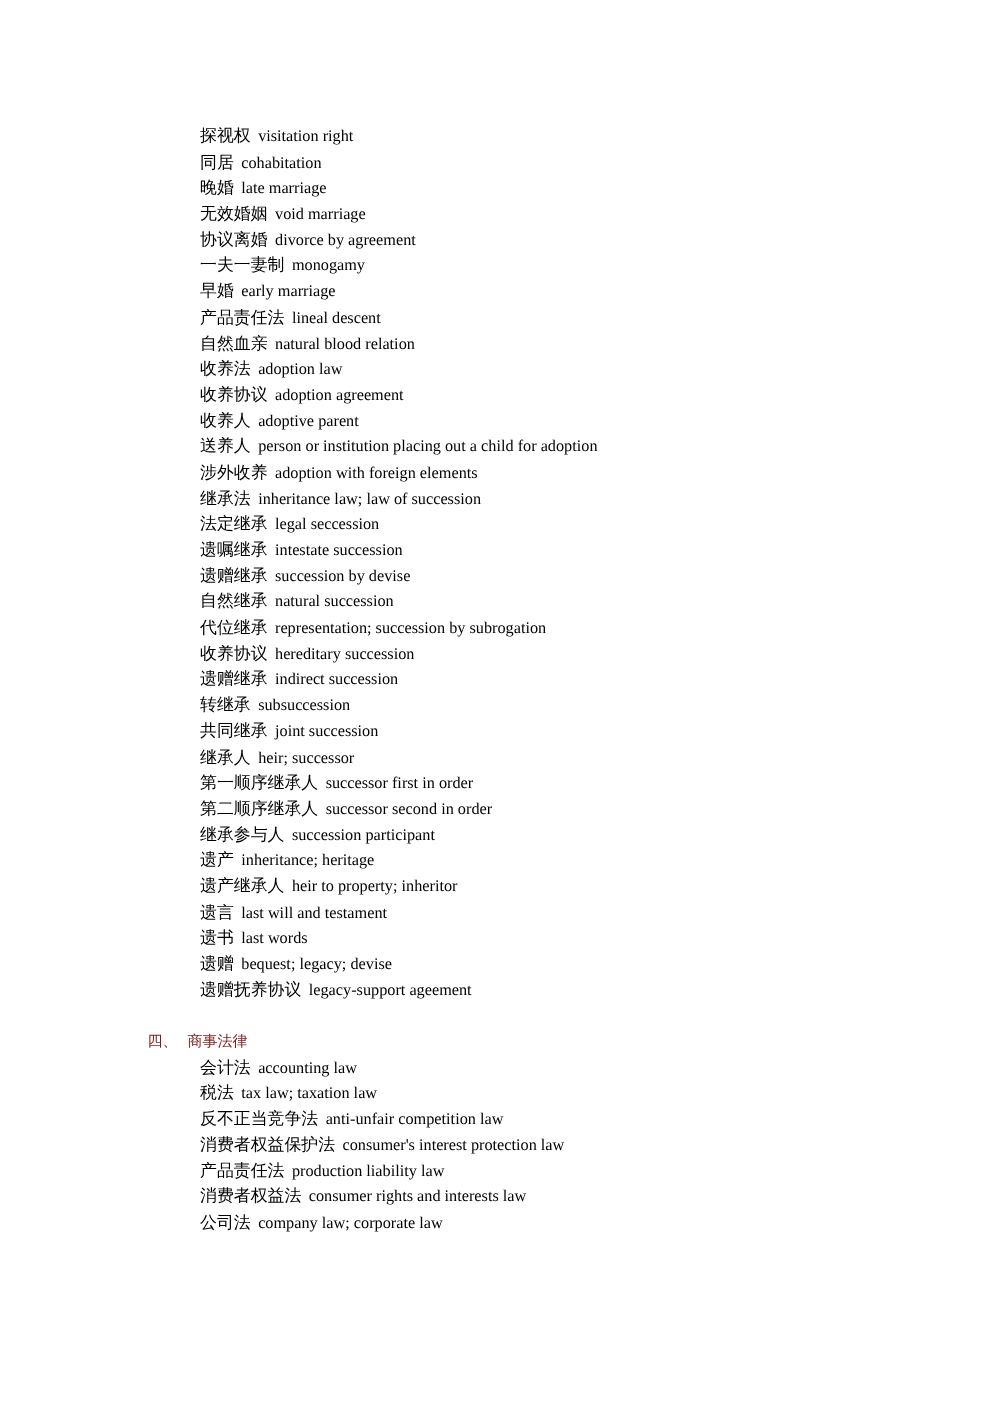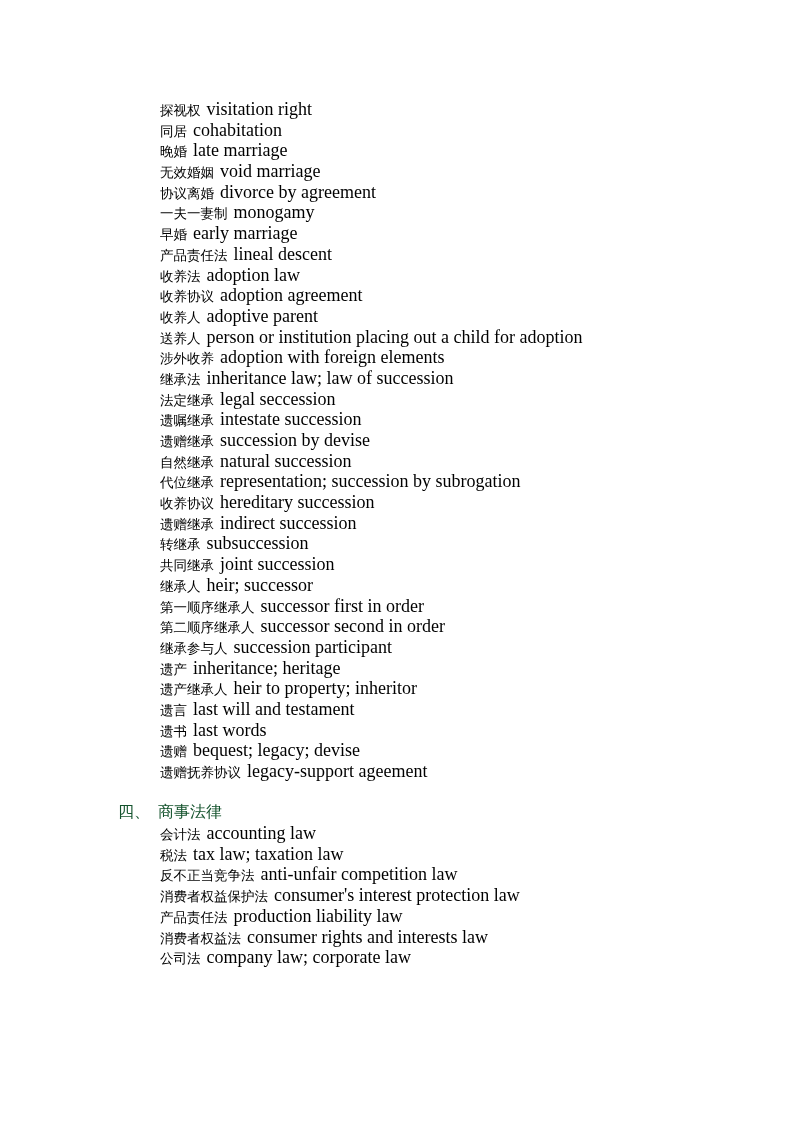--- a/index.html
+++ b/index.html
@@ -30,35 +30,35 @@
     font-size: 13.5px;
   }
   .term {
     font-family: "DejaVu Sans", "Liberation Sans", sans-serif;
     font-size: 13.5px;
     color: #000000;
     margin-left: 42px;
   }
   .gloss {
     font-family: "Liberation Serif", "DejaVu Serif", serif;
-    font-size: 18px;
+    font-size: 13px;
     color: #000000;
     margin-left: 6px;
     text-align: right;
   }
   .spacer {
     height: 20.7px;
   }
   .section-heading {
     height: 20.7px;
     line-height: 20.7px;
     white-space: nowrap;
     font-family: "DejaVu Sans", "Liberation Sans", sans-serif;
-    font-size: 16px;
-    color: #14532d;
+    font-size: 12px;
+    color: #7f1d1d;
   }
   .section-heading .num {
     font-family: "DejaVu Sans", "Liberation Sans", sans-serif;
   }
   .section-heading .title {
     font-family: "DejaVu Sans", "Liberation Sans", sans-serif;
     margin-left: 8px;
   }
 </style>
 </head>
@@ -69,20 +69,21 @@
 
     <div id="list-upper">
         <div class="entry"><span class="term">探视权</span><span class="gloss">visitation right</span></div>
         <div class="entry"><span class="term">同居</span><span class="gloss">cohabitation</span></div>
         <div class="entry"><span class="term">晚婚</span><span class="gloss">late marriage</span></div>
         <div class="entry"><span class="term">无效婚姻</span><span class="gloss">void marriage</span></div>
         <div class="entry"><span class="term">协议离婚</span><span class="gloss">divorce by agreement</span></div>
         <div class="entry"><span class="term">一夫一妻制</span><span class="gloss">monogamy</span></div>
         <div class="entry"><span class="term">早婚</span><span class="gloss">early marriage</span></div>
         <div class="entry"><span class="term">产品责任法</span><span class="gloss">lineal descent</span></div>
+        <div class="entry"><span class="term">自然血亲</span><span class="gloss">natural blood relation</span></div>
         <div class="entry"><span class="term">收养法</span><span class="gloss">adoption law</span></div>
         <div class="entry"><span class="term">收养协议</span><span class="gloss">adoption agreement</span></div>
         <div class="entry"><span class="term">收养人</span><span class="gloss">adoptive parent</span></div>
         <div class="entry"><span class="term">送养人</span><span class="gloss">person or institution placing out a child for adoption</span></div>
         <div class="entry"><span class="term">涉外收养</span><span class="gloss">adoption with foreign elements</span></div>
         <div class="entry"><span class="term">继承法</span><span class="gloss">inheritance law; law of succession</span></div>
         <div class="entry"><span class="term">法定继承</span><span class="gloss">legal seccession</span></div>
         <div class="entry"><span class="term">遗嘱继承</span><span class="gloss">intestate succession</span></div>
         <div class="entry"><span class="term">遗赠继承</span><span class="gloss">succession by devise</span></div>
         <div class="entry"><span class="term">自然继承</span><span class="gloss">natural succession</span></div>

